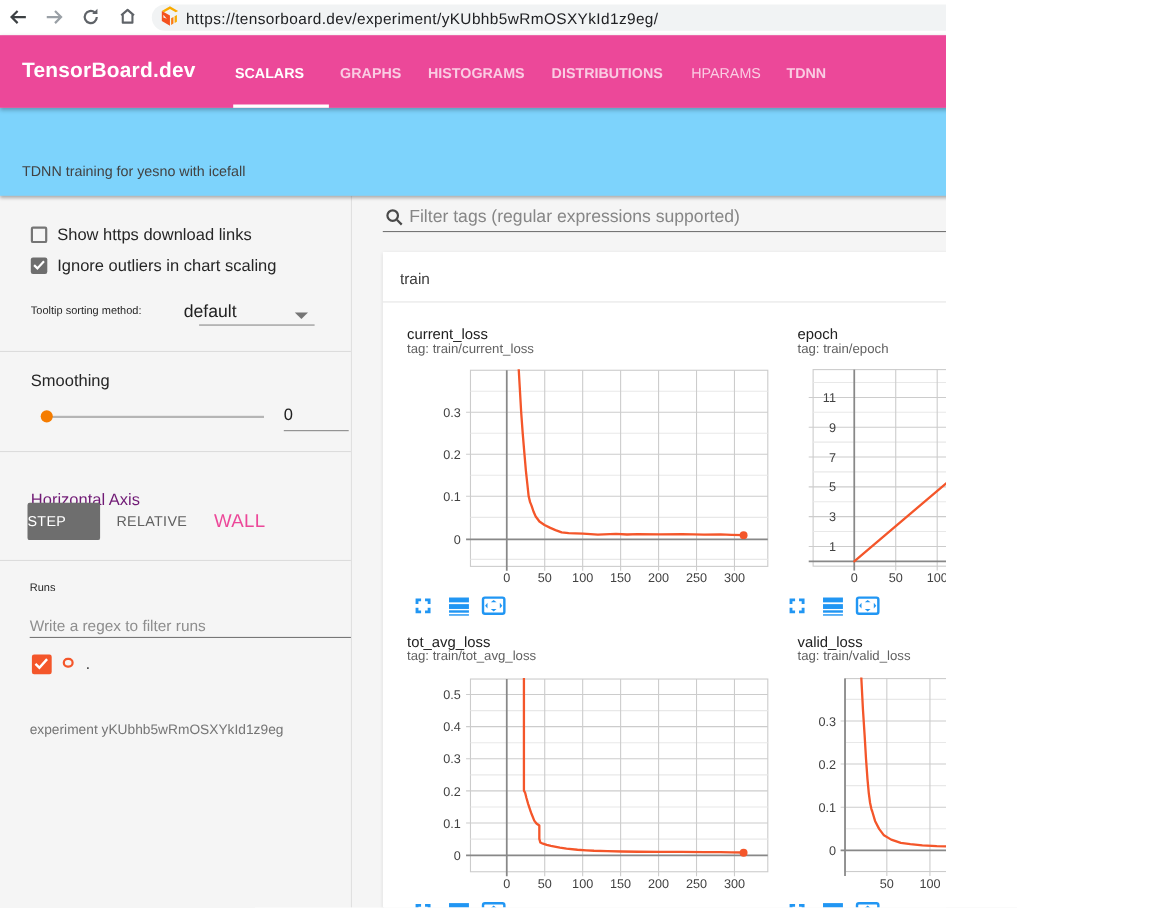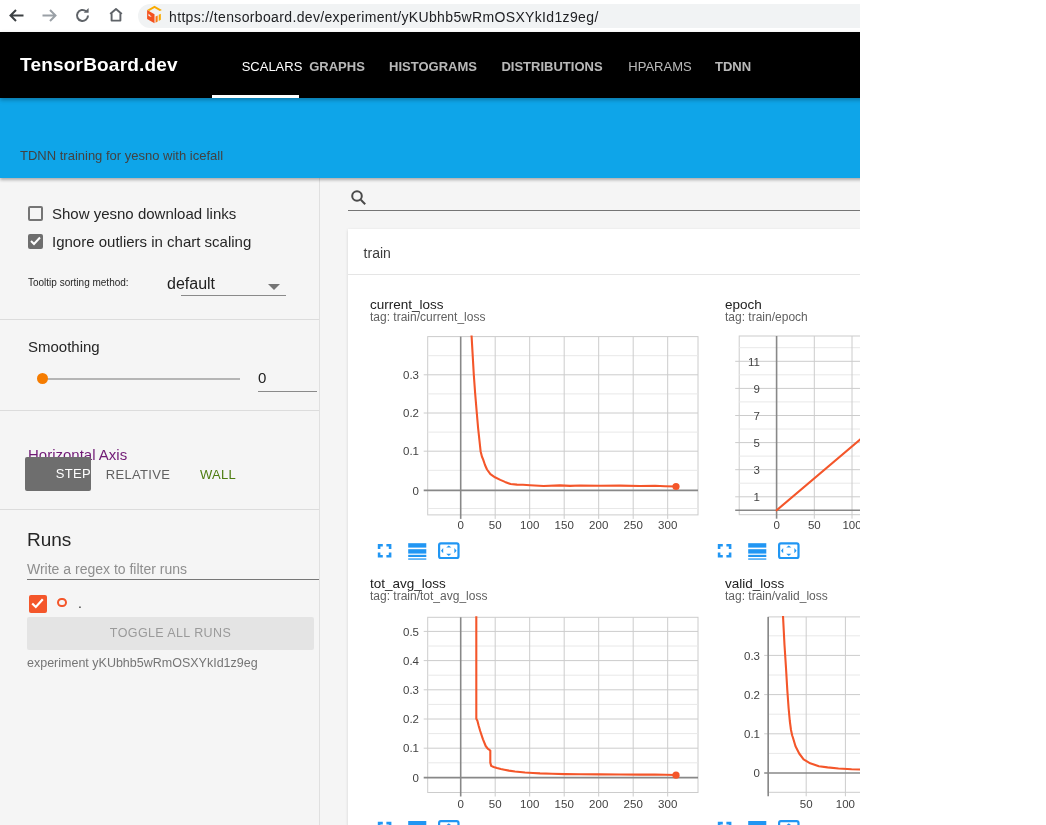--- a/index.html
+++ b/index.html
@@ -27,43 +27,43 @@
   <svg class="abs" style="left:146px;top:5px" width="17" height="19" viewBox="0 0 24 27">
     <path d="M12 1 L1.5 7 L4.5 8.7 L12 4.4 L19.5 8.7 L22.5 7 Z" fill="#f9ab00"></path>
     <path d="M1.5 7 V20 L12 26 V13 Z" fill="#f4511e"></path>
     <path d="M3.5 12 L8 17 L3.5 15.5 Z" fill="#f1f3f4"></path>
     <path d="M13.5 25.1 L16.5 23.4 V14.8 L13.5 16.5 Z" fill="#fa7b17"></path>
     <path d="M18 22.6 L21 20.9 V12.3 L18 14 Z" fill="#f9ab00"></path>
   </svg>
   <div class="abs" style="left:169px;top:9px;font-size:14px;color:#202124;letter-spacing:.35px">https://tensorboard.dev/experiment/yKUbhb5wRmOSXYkId1z9eg/</div>
 </div>
 
-<div class="abs" style="left:0;top:32px;width:1046px;height:66px;background:#000000;box-shadow:0 2px 4px rgba(0,0,0,.28);z-index:6">
+<div class="abs" style="left:0;top:32px;width:1046px;height:66px;background:#ec4899;box-shadow:0 2px 4px rgba(0,0,0,.28);z-index:6">
   <div class="abs" style="left:20px;top:22px;font-size:19px;color:#fff;font-weight:700;letter-spacing:.2px">TensorBoard.dev</div>
-  <div class="abs" style="left:272px;top:34px;transform:translate(-50%,-50%);font-size:13px;font-weight:400;color:#fff">SCALARS</div>
+  <div class="abs" style="left:245px;top:34px;transform:translate(-50%,-50%);font-size:13px;font-weight:700;color:#fff">SCALARS</div>
   <div class="abs" style="left:337px;top:34px;transform:translate(-50%,-50%);font-size:13px;font-weight:700;color:rgba(255,255,255,.72)">GRAPHS</div>
   <div class="abs" style="left:433px;top:34px;transform:translate(-50%,-50%);font-size:13px;font-weight:700;color:rgba(255,255,255,.72)">HISTOGRAMS</div>
   <div class="abs" style="left:552px;top:34px;transform:translate(-50%,-50%);font-size:13px;font-weight:700;color:rgba(255,255,255,.72)">DISTRIBUTIONS</div>
   <div class="abs" style="left:660px;top:34px;transform:translate(-50%,-50%);font-size:13px;font-weight:400;color:rgba(255,255,255,.72)">HPARAMS</div>
   <div class="abs" style="left:733px;top:34px;transform:translate(-50%,-50%);font-size:13px;font-weight:700;color:rgba(255,255,255,.72)">TDNN</div>
   <div class="abs" style="left:212px;top:63px;width:87px;height:2.5px;background:#fff"></div>
   <div class="abs" style="left:918px;top:15.5px;width:148px;height:32.5px;border:1.5px solid rgba(255,255,255,.85);border-radius:4px;background:rgba(255,255,255,.16);color:#fff;font-size:14px;letter-spacing:.4px;text-align:center;line-height:30px">SEND FEEDBACK</div>
 </div>
 
-<div class="abs" style="left:0;top:98px;width:1046px;height:80px;background:#0ea5e9;box-shadow:0 2px 3px rgba(0,0,0,.3);z-index:5">
+<div class="abs" style="left:0;top:98px;width:1046px;height:80px;background:#7dd3fc;box-shadow:0 2px 3px rgba(0,0,0,.3);z-index:5">
   <div class="abs" style="left:20px;top:50px;font-size:13px;color:#424242">TDNN training for yesno with icefall</div>
 </div>
 
 <div class="abs" style="left:0;top:178px;width:1046px;height:647px;background:#f5f5f5"></div>
 <div class="abs" style="left:319px;top:178px;width:1px;height:647px;background:#e0e0e0"></div>
 
 <div class="abs" style="left:0;top:178px;width:319px;height:647px">
 
   <div class="abs" style="left:28px;top:27.5px;width:15px;height:15px;border:2px solid #757575;border-radius:2px"></div>
-  <div class="abs" style="left:52px;top:26.5px;font-size:15px;color:#262626">Show yesno download links</div>
+  <div class="abs" style="left:52px;top:26.5px;font-size:15px;color:#262626">Show https download links</div>
 
   <div class="abs" style="left:28px;top:55.5px;width:15px;height:15px;background:#6e6e6e;border-radius:2px"></div>
   <svg class="abs" style="left:30px;top:58px" width="11" height="10" viewBox="0 0 11 10">
     <path d="M1 5 L4 8 L10 1.5" fill="none" stroke="#fff" stroke-width="2"></path>
   </svg>
   <div class="abs" style="left:52px;top:54.5px;font-size:15px;color:#262626">Ignore outliers in chart scaling</div>
 
   <div class="abs" style="left:28px;top:99px;font-size:10px;color:#262626">Tooltip sorting method:</div>
   <div class="abs" style="left:167px;top:97px;font-size:16px;color:#212121">default</div>
   <div class="abs" style="left:181px;top:117px;width:105px;height:1px;background:#8a8a8a"></div>
@@ -73,44 +73,44 @@
   <div class="abs" style="left:28px;top:160px;font-size:15px;color:#262626">Smoothing</div>
 
   <div class="abs" style="left:47px;top:199.5px;width:193px;height:2px;background:#b5b5b5"></div>
   <div class="abs" style="left:36.5px;top:194.5px;width:11px;height:11px;border-radius:50%;background:#f57c00"></div>
   <div class="abs" style="left:258px;top:191px;font-size:15px;color:#212121">0</div>
   <div class="abs" style="left:258px;top:213px;width:59px;height:1px;background:#8a8a8a"></div>
 
   <div class="abs" style="left:0;top:232.3px;width:319px;height:1px;background:#dcdcdc"></div>
   <div class="abs" style="left:28px;top:268px;font-size:15px;color:#701a75">Horizontal Axis</div>
 
-  <div class="abs" style="left:25px;top:279.2px;width:66px;height:34px;background:#6e6e6e;border-radius:2px;color:#fff;font-size:13px;letter-spacing:.3px;text-align:right;line-height:34px">STEP</div>
+  <div class="abs" style="left:25px;top:279.2px;width:66px;height:34px;background:#6e6e6e;border-radius:2px;color:#fff;font-size:13px;letter-spacing:.3px;text-align:left;line-height:34px">STEP</div>
   <div class="abs" style="left:138px;top:296px;transform:translate(-50%,-50%);font-size:13px;color:#616161;letter-spacing:.3px">RELATIVE</div>
-  <div class="abs" style="left:218px;top:296px;transform:translate(-50%,-50%);font-size:13px;color:#4d7c0f;letter-spacing:.3px">WALL</div>
+  <div class="abs" style="left:218px;top:296px;transform:translate(-50%,-50%);font-size:17px;color:#ec4899;letter-spacing:.3px">WALL</div>
 
   <div class="abs" style="left:0;top:331px;width:319px;height:1px;background:#dcdcdc"></div>
-  <div class="abs" style="left:27px;top:350.5px;font-size:19px;color:#262626">Runs</div>
+  <div class="abs" style="left:27px;top:350.5px;font-size:10px;color:#262626">Runs</div>
   <div class="abs" style="left:27px;top:382.5px;font-size:14px;color:#8e8e8e">Write a regex to filter runs</div>
   <div class="abs" style="left:27px;top:400.8px;width:292px;height:1px;background:#777"></div>
 
   <div class="abs" style="left:28.5px;top:416.8px;width:18px;height:18px;background:#f4562a;border-radius:2px"></div>
   <svg class="abs" style="left:31px;top:420.3px" width="13" height="11" viewBox="0 0 13 11">
     <path d="M1.2 5.5 L4.8 9 L11.8 1.2" fill="none" stroke="#fff" stroke-width="2.2"></path>
   </svg>
   <div class="abs" style="left:57px;top:419.8px;width:9.5px;height:9.5px;border:2px solid #f4562a;border-radius:50%"></div>
   <div class="abs" style="left:78px;top:417px;font-size:14px;color:#333">.</div>
 
-  <div class="abs" style="left:27px;top:439px;width:287px;height:32.5px;background:#e4e4e4;border-radius:2px;color:#9a9a9a;font-size:12.5px;letter-spacing:.4px;text-align:center;line-height:32.5px">TOGGLE ALL RUNS</div>
   <div class="abs" style="left:27px;top:478px;font-size:12.5px;color:#757575">experiment yKUbhb5wRmOSXYkId1z9eg</div>
 </div>
 
 <svg class="abs" style="left:350px;top:189px" width="17" height="17" viewBox="0 0 17 17">
   <circle cx="7" cy="7" r="4.8" fill="none" stroke="#4a4a4a" stroke-width="2"></circle>
   <path d="M10.8 10.8 L15.2 15.2" stroke="#4a4a4a" stroke-width="2"></path>
 </svg>
+<div class="abs" style="left:372px;top:189px;font-size:16px;color:#868686">Filter tags (regular expressions supported)</div>
 <div class="abs" style="left:347.6px;top:210.4px;width:698.4px;height:1px;background:#757575"></div>
 
 <div class="abs" style="left:347.6px;top:228.8px;width:700px;height:597px;background:#fff;box-shadow:0 1px 3px rgba(0,0,0,.14)"></div>
 <div class="abs" style="left:363.6px;top:245px;font-size:14px;color:#3c3c3c">train</div>
 <div class="abs" style="left:347.6px;top:274.3px;width:700px;height:1px;background:#e5e5e5"></div>
 
 <svg width="1046" height="825" viewBox="0 0 1046 825" style="position:absolute;left:0;top:0;font-family:'Liberation Sans',sans-serif">
 
 <text x="370" y="308.5" font-size="13.5" fill="#212121">current_loss</text>
 <text x="370" y="320.5" font-size="12" fill="#616161">tag: train/current_loss</text>

